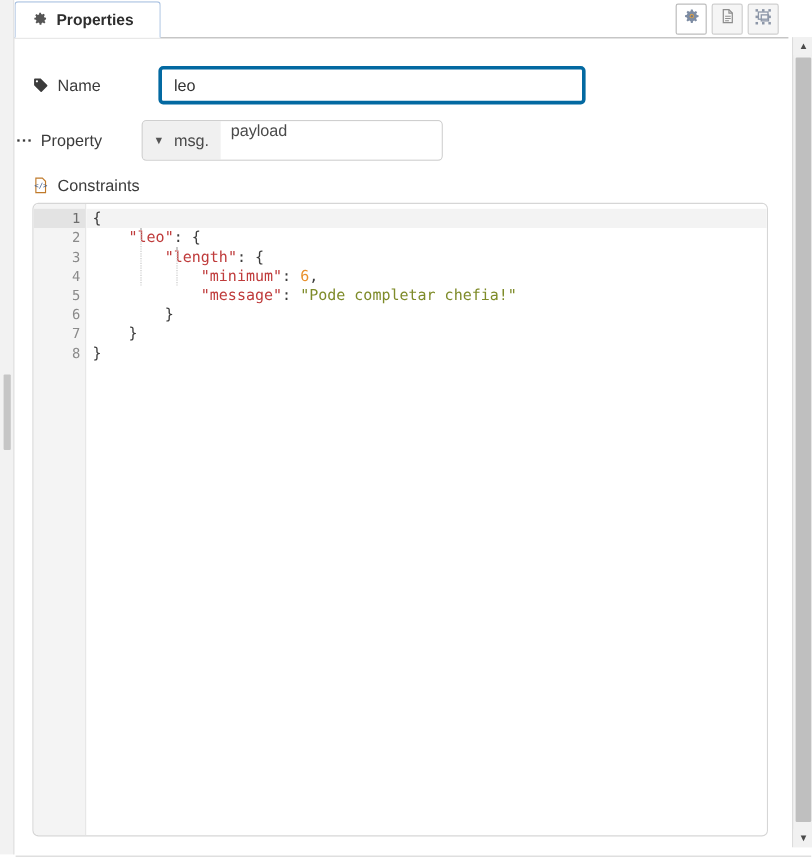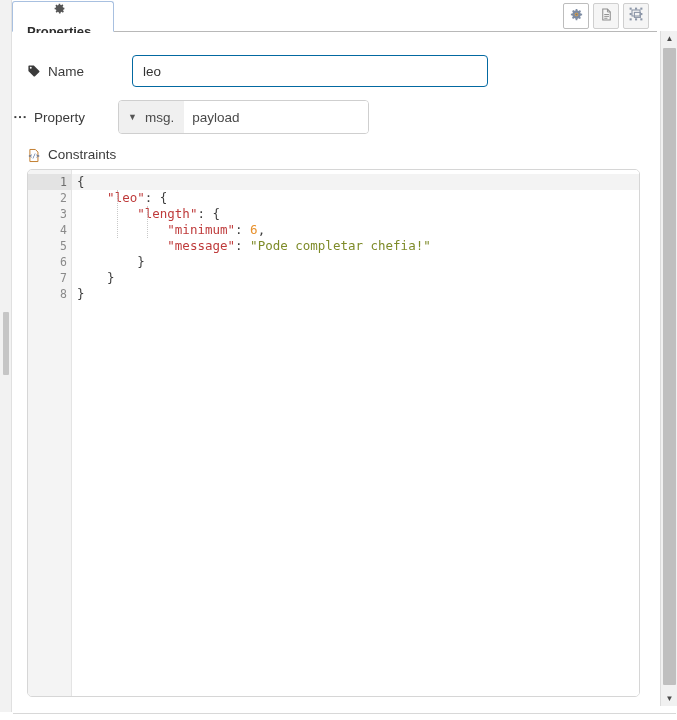--- a/index.html
+++ b/index.html
@@ -52,21 +52,20 @@
     gap: 7px;
     background: #ffffff;
     border: 1px solid #a8c0e0;
     border-bottom: 1px solid #ffffff;
     border-top-left-radius: 3px;
     border-top-right-radius: 3px;
     font-size: 13px;
     font-weight: bold;
     color: #2e2e2e;
     cursor: pointer;
-    flex-direction: column;
   }
   .gear-glyph { display: inline-block; line-height: 1; font-size: 13px; color: #555; }
 
   .tool-btns {
     position: absolute;
     right: 8px; top: 3px;
     display: flex;
     gap: 4px;
   }
   .tool-btn {
@@ -97,21 +96,21 @@
     align-items: flex-start;
     gap: 7px;
     width: 105px;
     font-size: 13.5px;
     color: #3b3b3b;
   }
   .lbl-icon { width: 14px; height: 14px; display: inline-block; flex: 0 0 14px; }
 
   .text-input {
     height: 32px;
-    border: 1px solid #0369a1;
+    border: 3px solid #0369a1;
     border-radius: 4px;
     background: #ffffff;
     display: flex;
     align-items: center;
     padding: 0 10px;
     font-size: 13.5px;
     color: #333;
     cursor: text;
   }
 
@@ -131,33 +130,32 @@
     gap: 8px;
     padding: 0 10px 0 9px;
     font-size: 13.5px;
     color: #4a4a4a;
     cursor: pointer;
   }
   .caret { font-size: 9px; color: #555; line-height: 1; }
   .prop-value {
     flex: 1;
     display: flex;
-    align-items: center;
     padding: 0 8px;
     font-size: 13.5px;
     color: #4a4a4a;
     background: #ffffff;
     cursor: text;
   }
 
   .section-label {
     position: absolute;
     left: 14px; top: 114px;
     display: flex;
-    align-items: flex-end;
+    align-items: flex-start;
     gap: 7px;
     font-size: 13.5px;
     color: #3b3b3b;
   }
 
   
   .editor {
     position: absolute;
     left: 14px; top: 136px;
     width: 613px; height: 528px;

